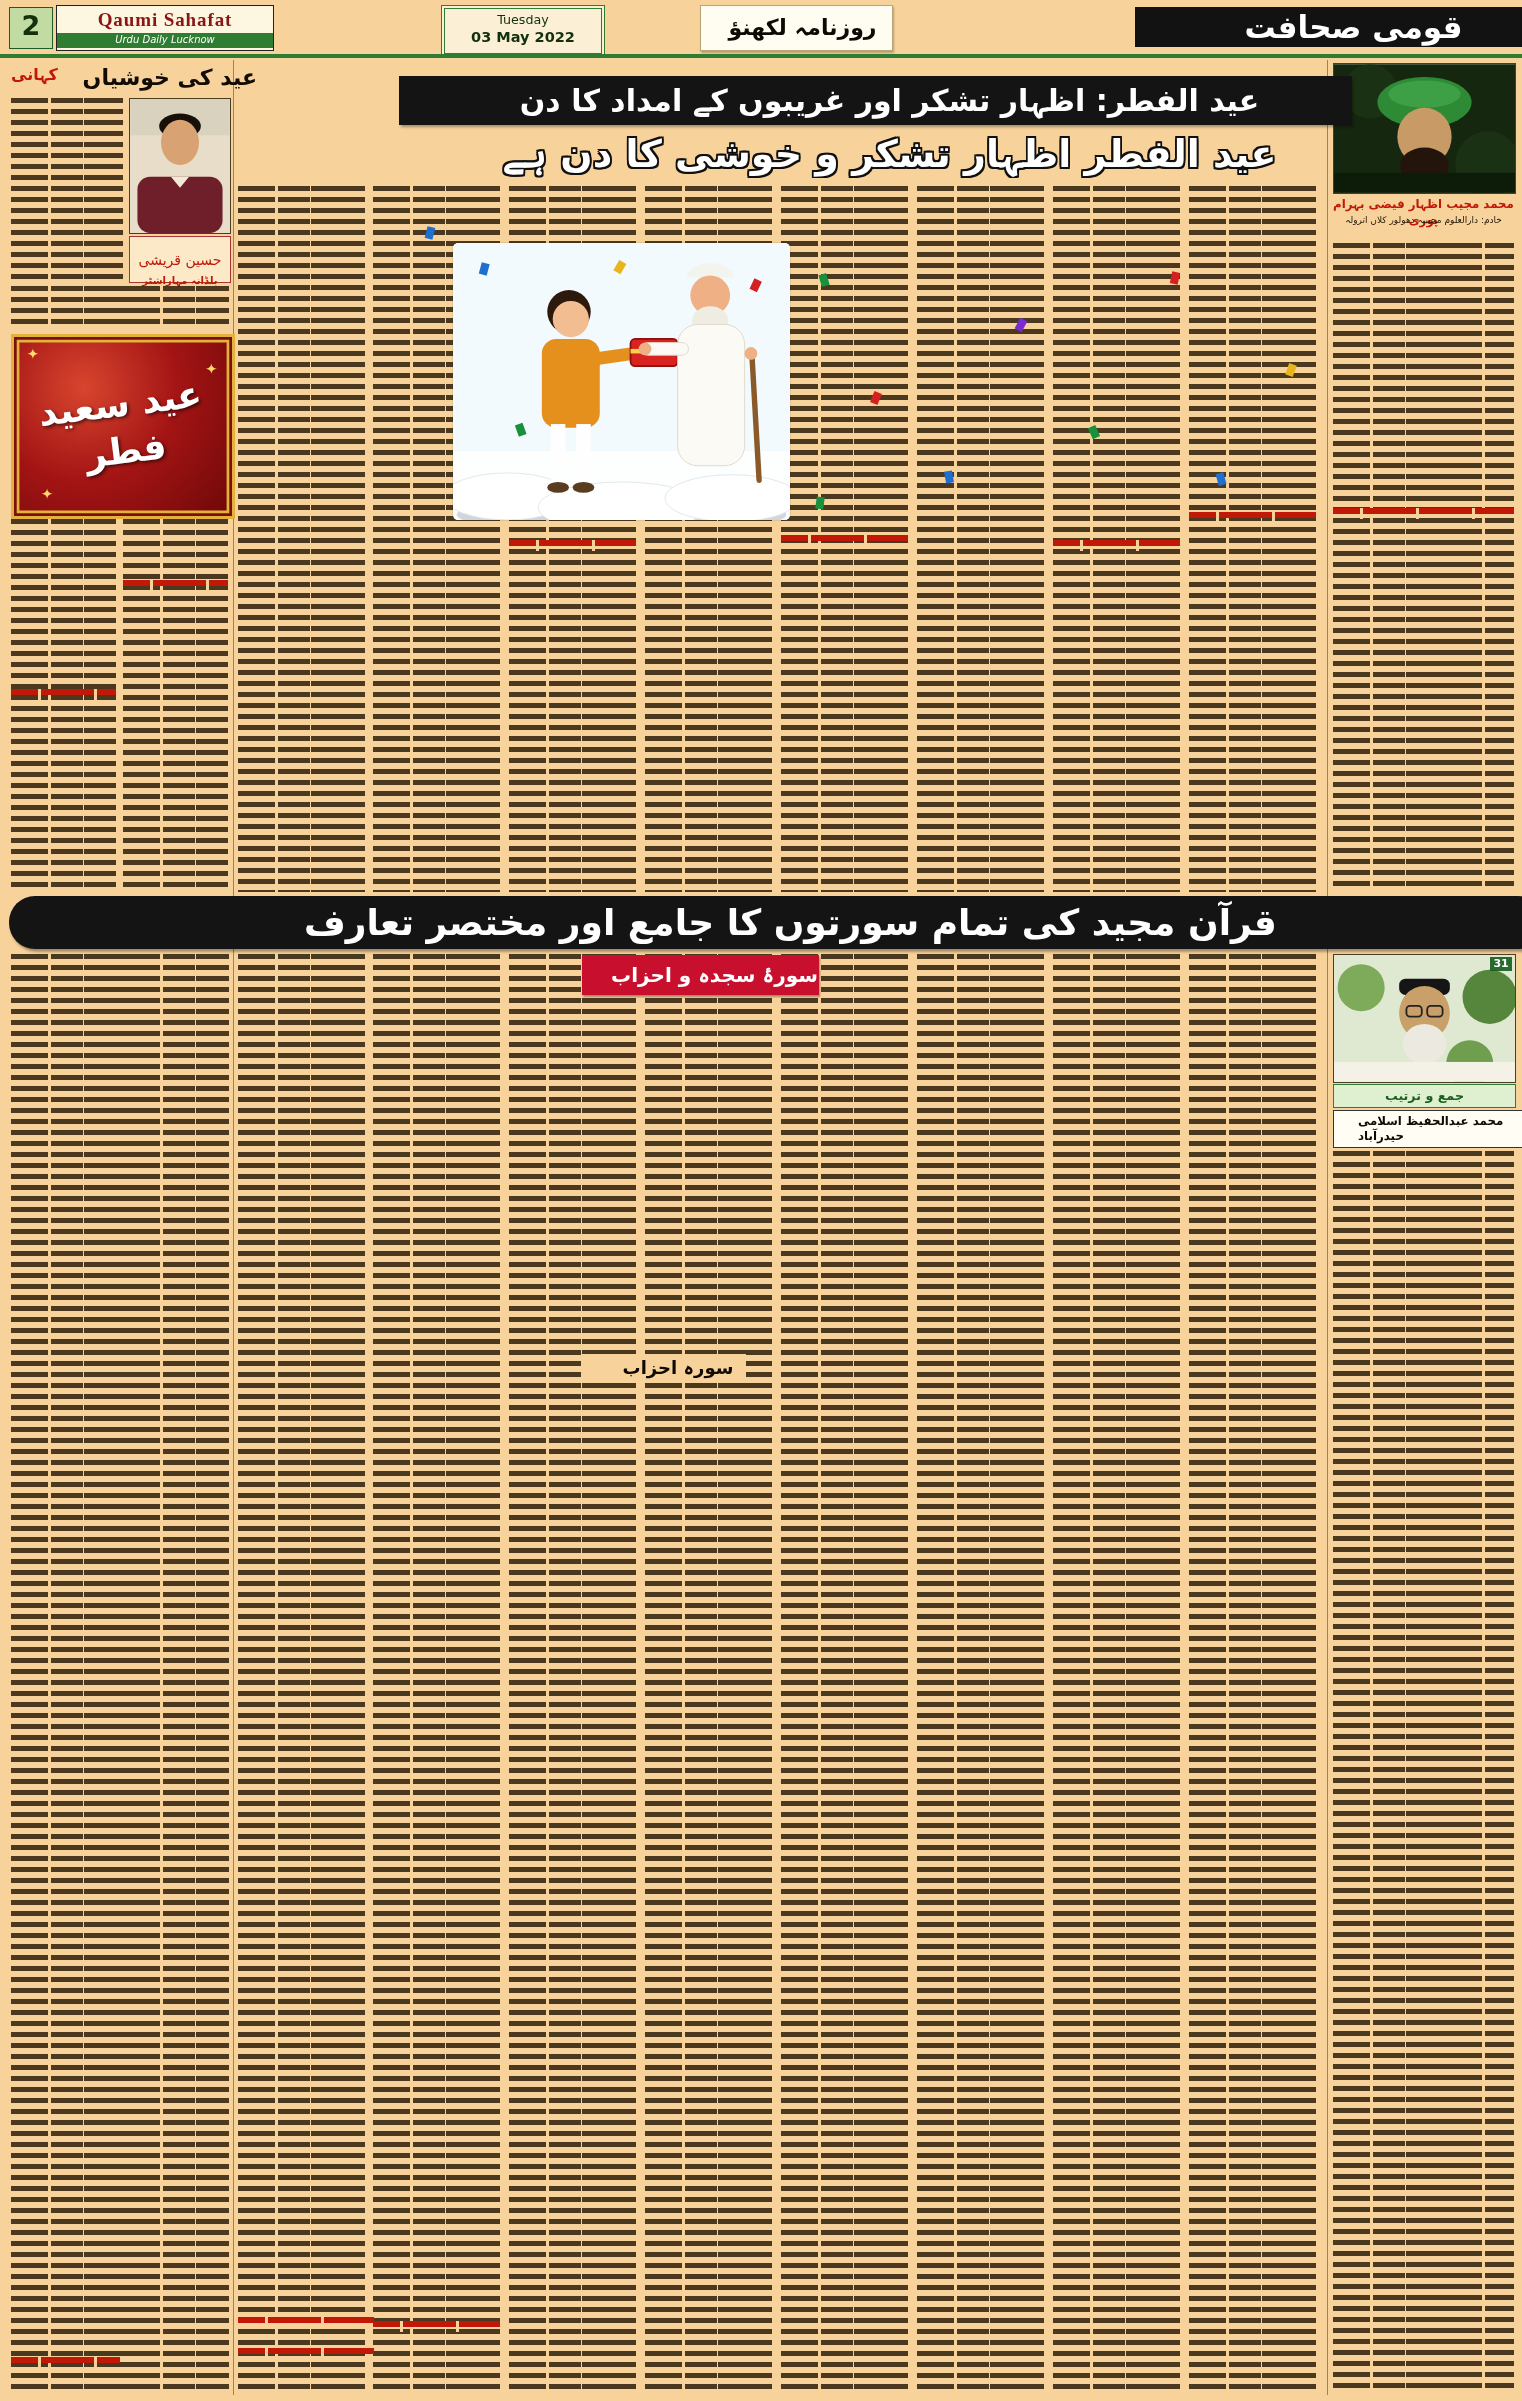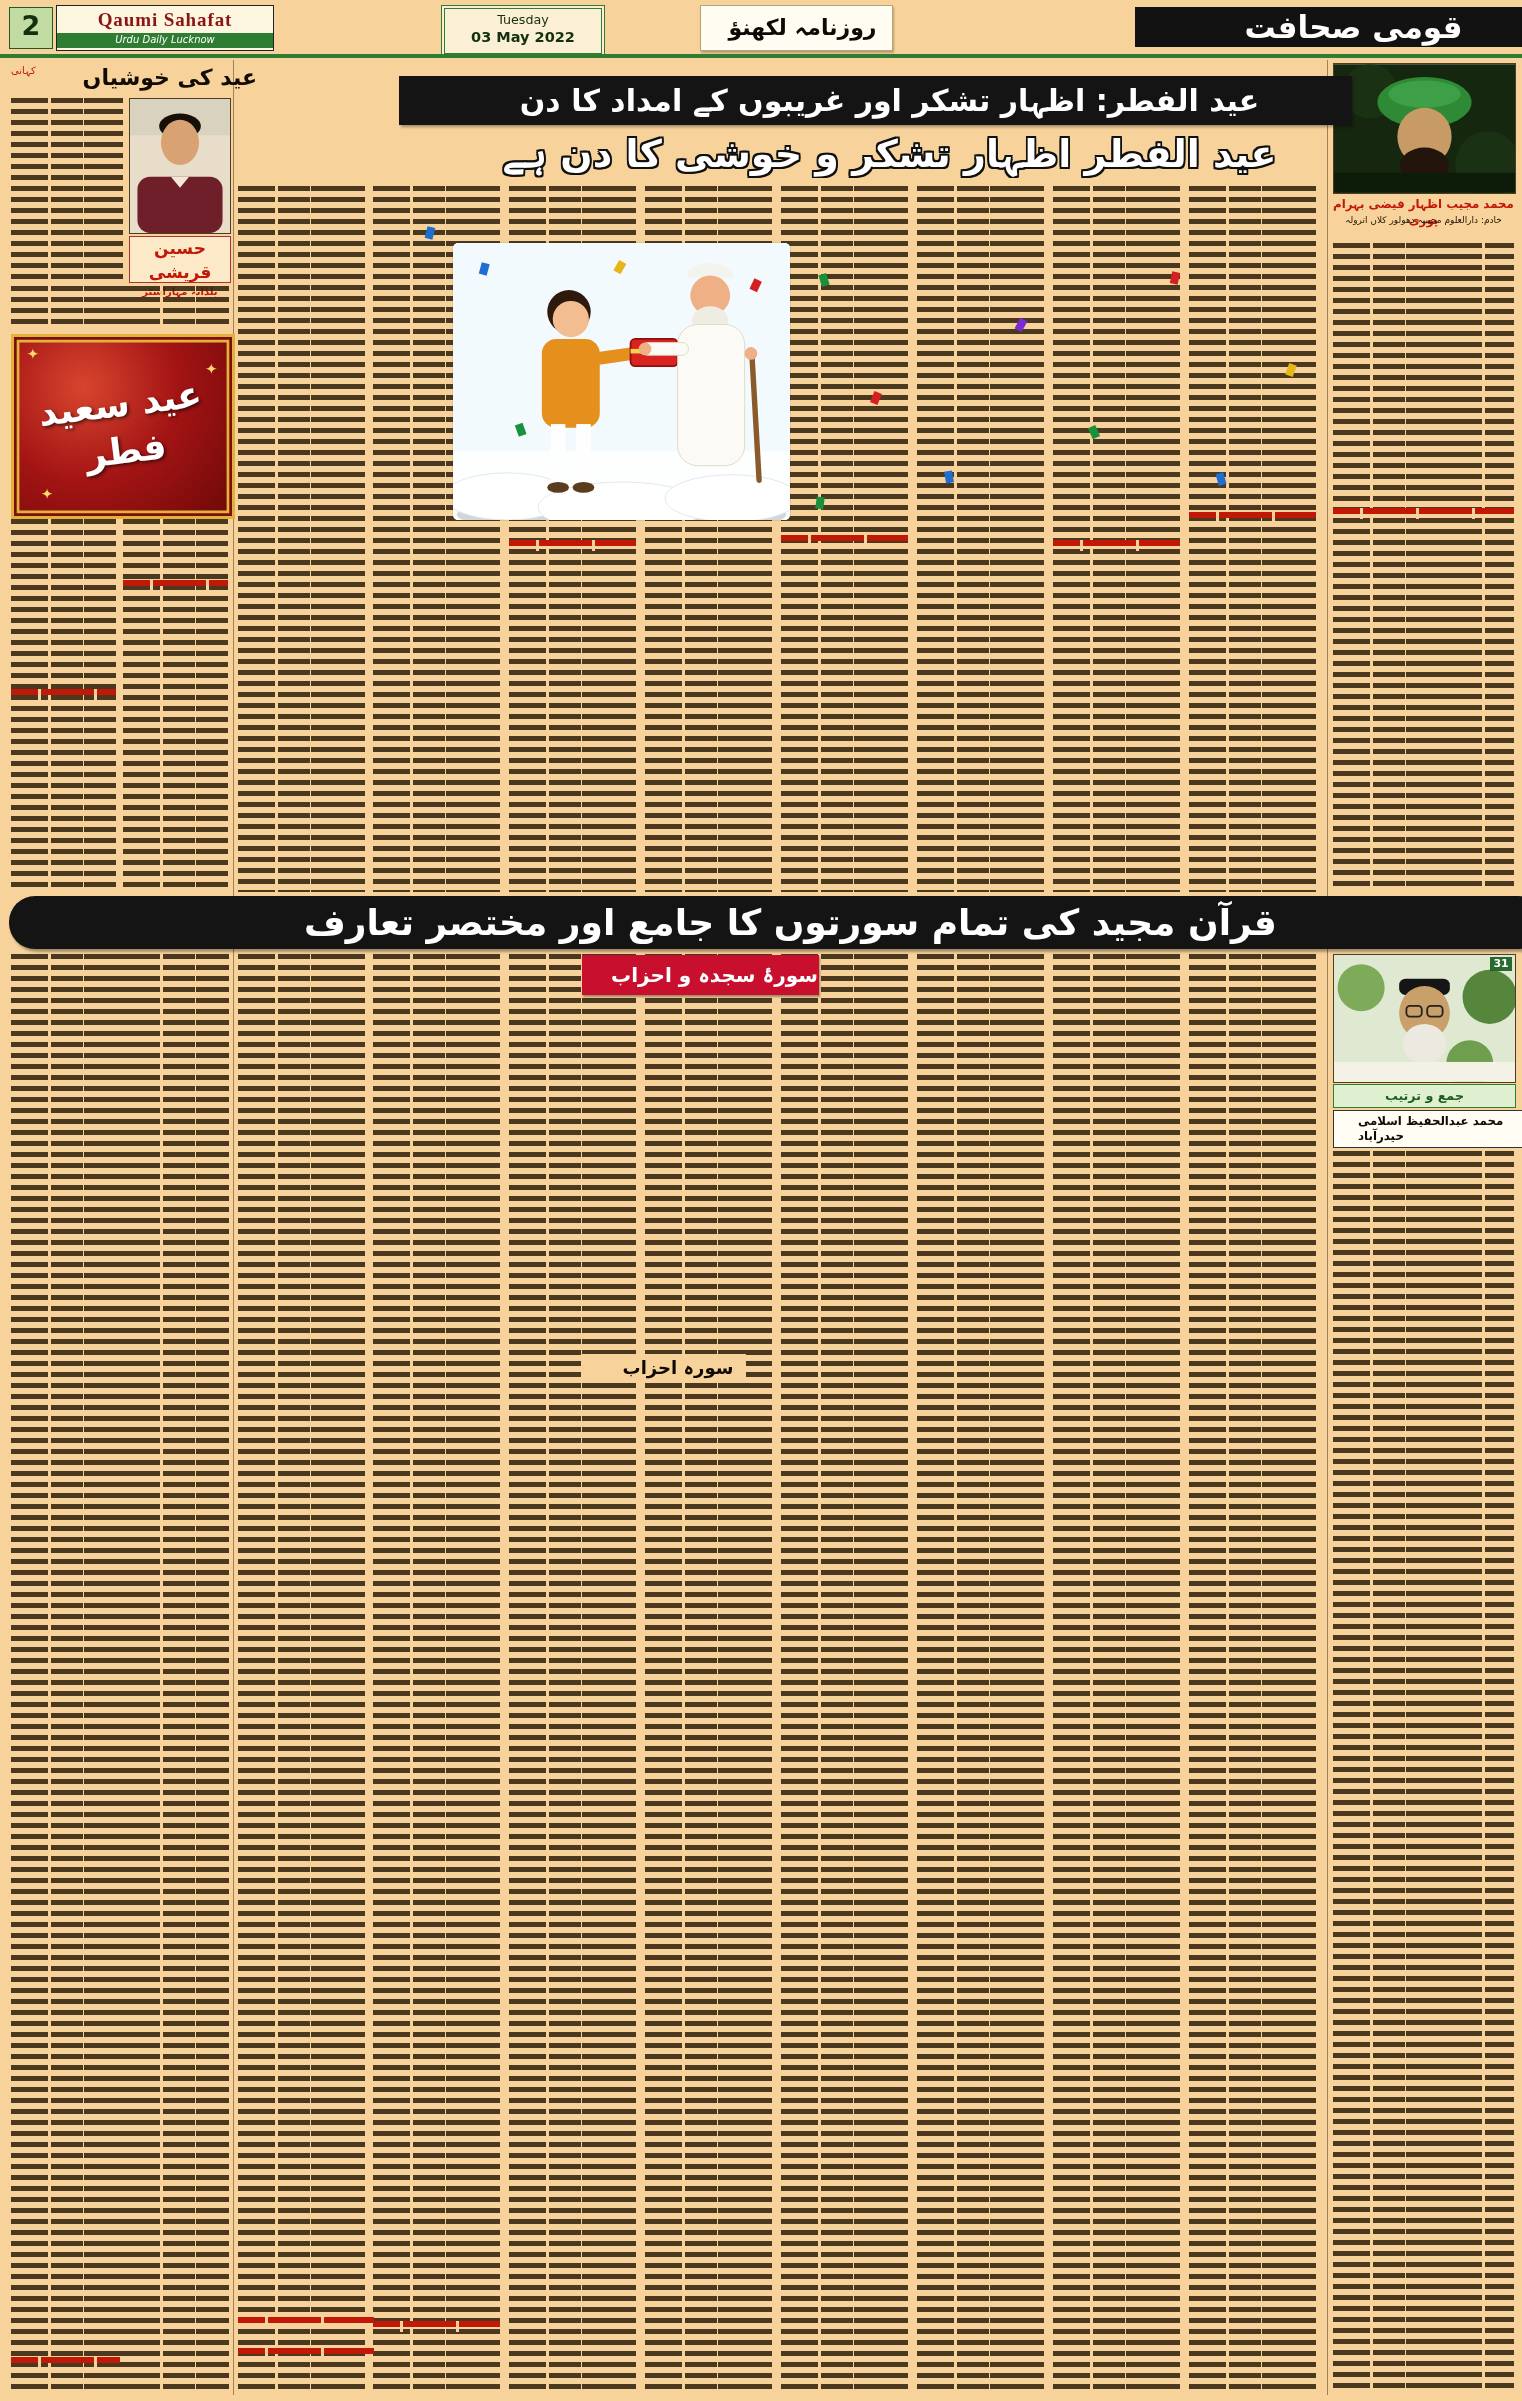--- a/index.html
+++ b/index.html
@@ -47,23 +47,23 @@
   .callig{background:#fffdf2;border:0.9px solid #b9a476;box-shadow:0.9px 1.8px 1.8px rgba(0,0,0,.25);
     font-weight:bold;font-size:22px;line-height:44px;text-align:center;color:#0d0a05;padding-left:12px;}
   .urdubar{background:#121212;color:#fff;font-weight:bold;font-size:31px;line-height:40px;text-align:center;}
 
   .hl-black{background:var(--hl-bg);color:#fff;font-weight:bold;font-size:30px;line-height:49px;text-align:center;box-shadow:1.8px 2.7px 2.7px rgba(0,0,0,.35);}
   .hl-outline{font-weight:bold;font-size:38px;line-height:47px;text-align:center;color:#fff;
     text-shadow:-1.8px -1.8px 0 #101010,1.8px -1.8px 0 #101010,-1.8px 1.8px 0 #101010,1.8px 1.8px 0 #101010,
                 0 -1.8px 0 #101010,0 1.8px 0 #101010,-1.8px 0 0 #101010,1.8px 0 0 #101010;}
 
   .story-title{font-weight:bold;font-size:22px;line-height:31px;color:#120b03;}
-  .tag-red{color:var(--red);font-weight:normal;font-size:10px;}
+  .tag-red{color:var(--red);font-weight:bold;font-size:16px;}
   .authorbox{border:0.9px solid #a33;background:#fbe9c8;text-align:center;}
-  .author-name{color:var(--red);font-weight:bold;font-size:17px;line-height:23.6px;}
+  .author-name{color:var(--red);font-weight:normal;font-size:14px;line-height:23.6px;margin-top:12px;}
   .author-loc{color:var(--red);font-weight:bold;font-size:10px;line-height:16.3px;}
 
   .eid{
     background:radial-gradient(circle at 32% 28%, #d8452e 0%, #a31414 48%, #6e0808 100%);
     border:3.6px solid #e3b23c;
     box-shadow:inset 0 0 0 2.7px #7e0e0e, inset 0 0 0 5.4px #e3b23c;
     display:flex;align-items:center;justify-content:center;overflow:hidden;
   }
   .eid-text{color:#fff;font-weight:bold;font-size:36px;line-height:47px;text-align:center;
     transform:rotate(-7deg);text-shadow:1.8px 1.8px 3.6px rgba(0,0,0,.6);}

